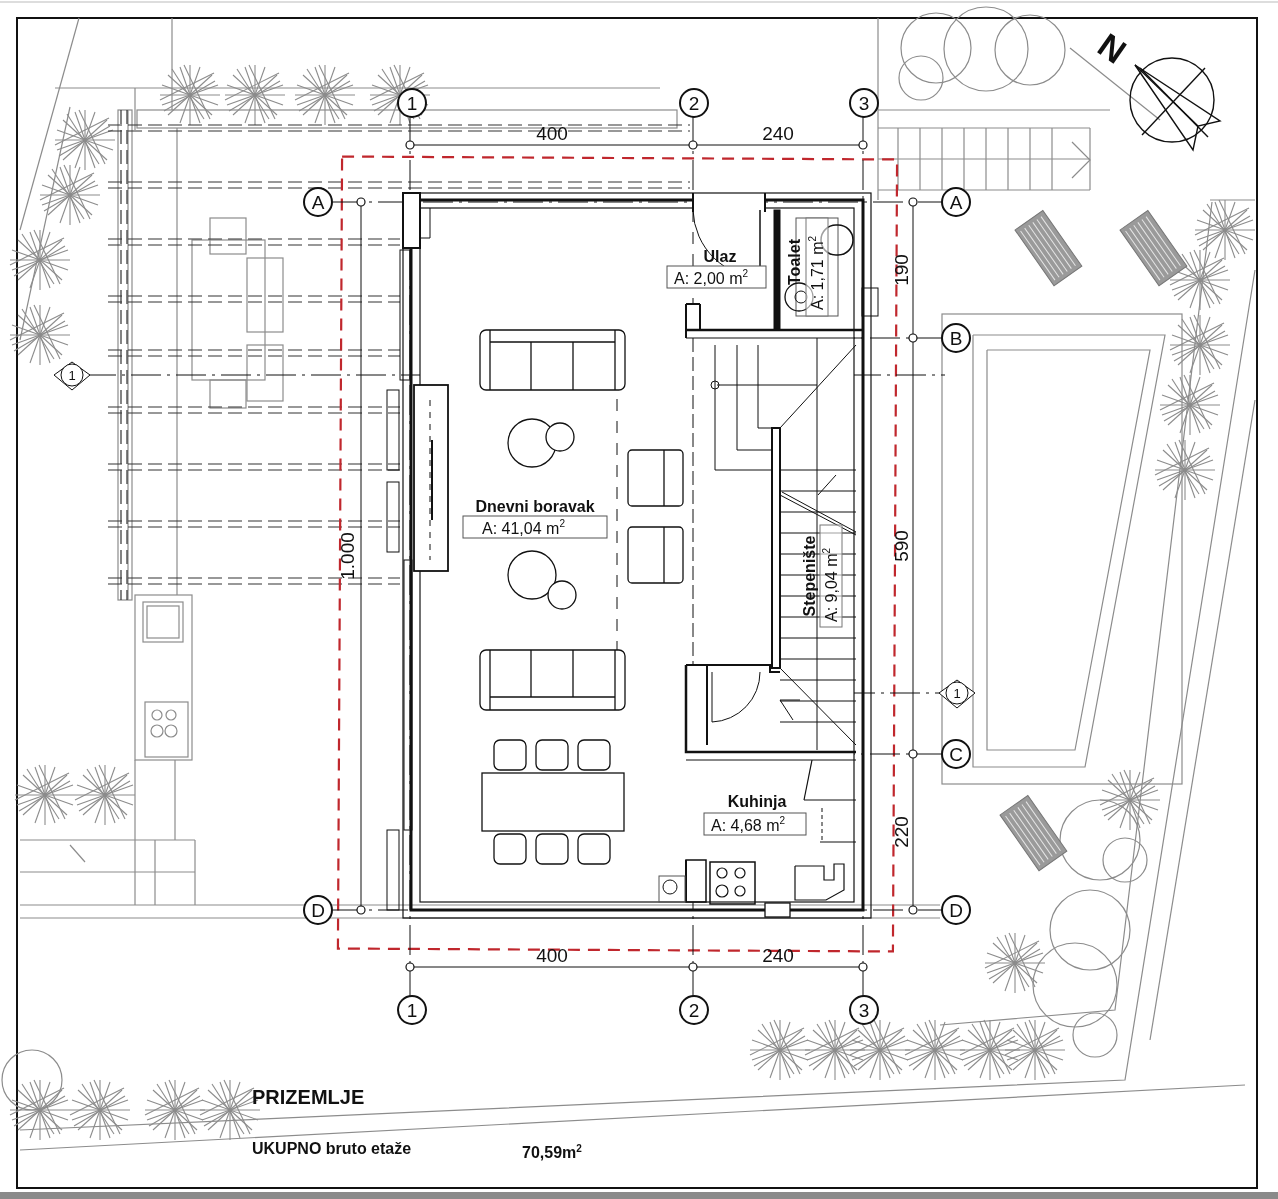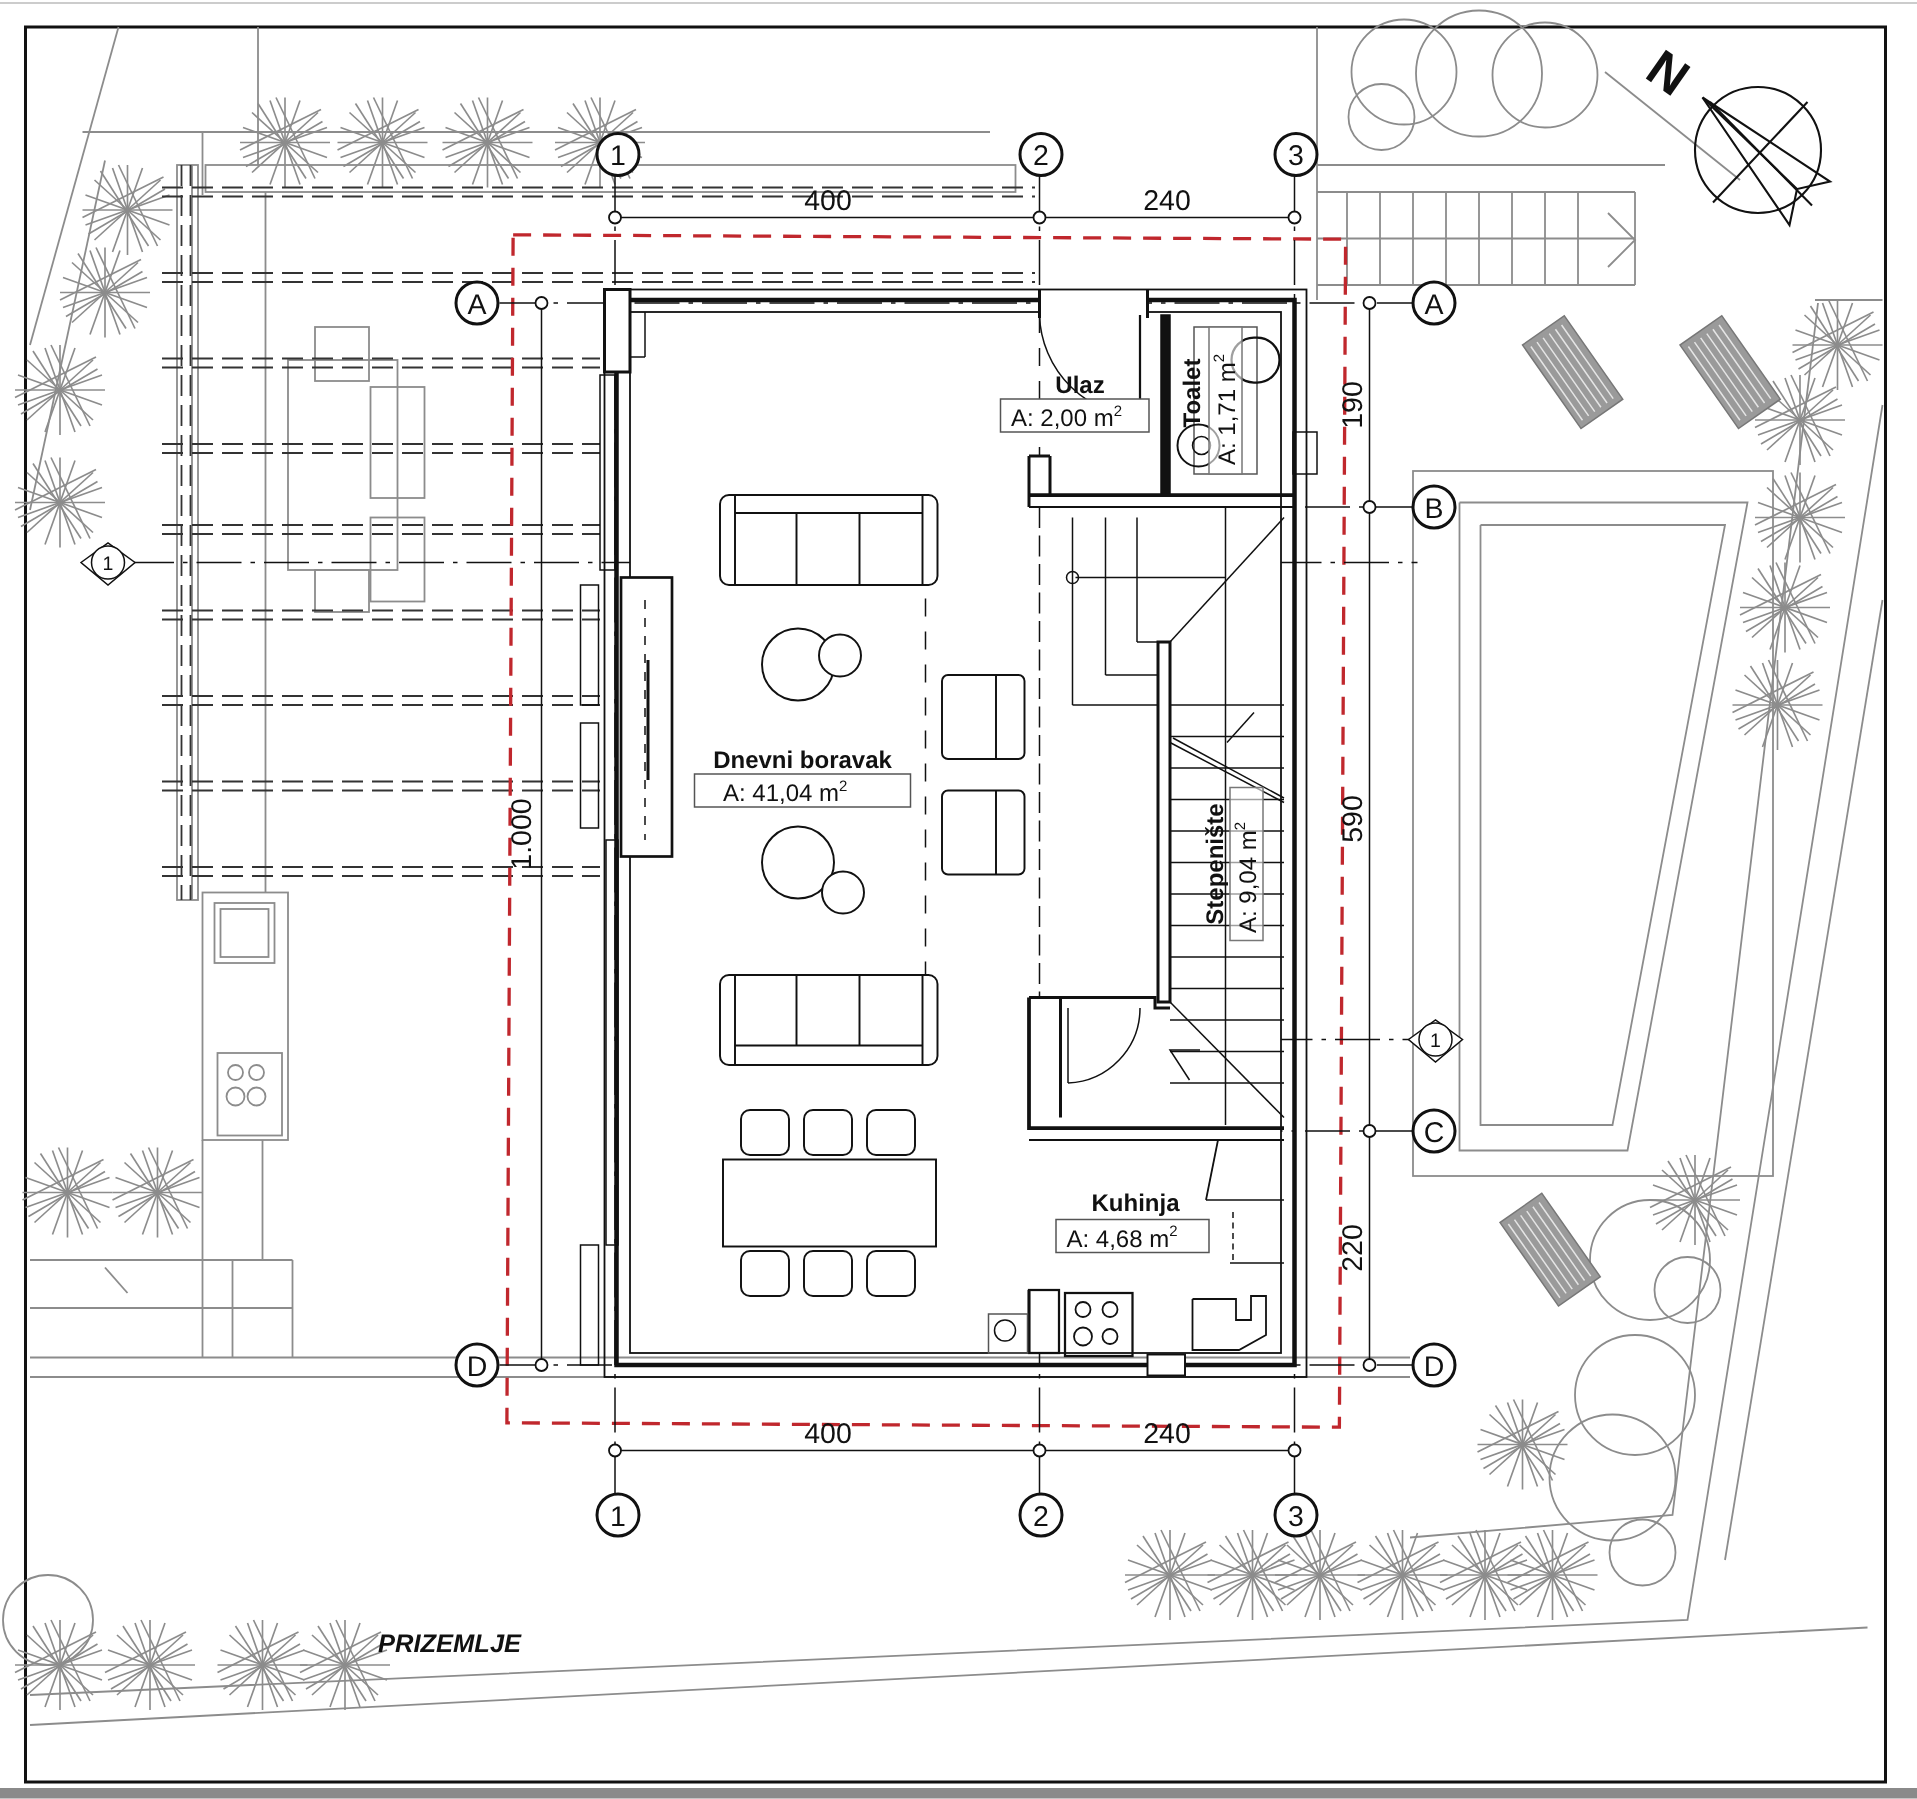--- a/index.html
+++ b/index.html
@@ -4,21 +4,21 @@
 <style>
   html, body { margin: 0; padding: 0; background: #ffffff; }
   body { width: 1278px; height: 1199px; position: relative; overflow: hidden; font-family: "Liberation Sans", sans-serif; }
   #plan { position: absolute; left: 0; top: 0; width: 1278px; height: 1199px; }
   .lbl { font-family: "Liberation Sans", sans-serif; fill: #111; }
   .room-name { font-weight: bold; font-size: 16px; }
   .room-area { font-size: 16px; }
   .dim { font-size: 19px; }
   .grid-id { font-size: 19px; }
   .summary { position: absolute; left: 252px; top: 1086px; font-family: "Liberation Sans", sans-serif; color: #111; }
-  .summary .title { font-weight: bold; font-size: 17px; margin: 0 0 30px 0; font-style: italic; }
+  .summary .title { font-weight: bold; font-size: 20px; margin: 0 0 30px 0; }
   .summary .row { display: flex; font-size: 16px; line-height: 20px; }
   .summary .row .k { width: 270px; }
   .summary .row.bold { font-weight: bold; }
   .summary sup { font-size: 10px; }
   .bottom-bar { position: absolute; left: 0; top: 1192px; width: 1278px; height: 7px; background: #8a8a8a; }
 </style>
 </head>
 <body>
 
 <svg id="plan" viewBox="0 0 1278 1199" xmlns="http://www.w3.org/2000/svg">
@@ -462,15 +462,19 @@
   </g>
   <g>
     <text x="757" y="807" text-anchor="middle" class="lbl room-name">Kuhinja</text>
     <rect x="704" y="813" width="102" height="22" fill="#fff" stroke="#555" stroke-width="1"></rect>
     <text x="711" y="831" class="lbl room-area"><tspan>A: 4,68 m</tspan><tspan dy="-7" font-size="10">2</tspan></text>
   </g>
 </svg>
 
 <div class="summary">
   <div class="title">PRIZEMLJE</div>
+  <div class="row bold">
+    <span class="k">UKUPNO bruto etaže</span>
+    <span><span>70,59m</span><sup>2</sup></span>
+  </div>
 </div>
 
 <div class="bottom-bar"></div>
 
 </body></html>

